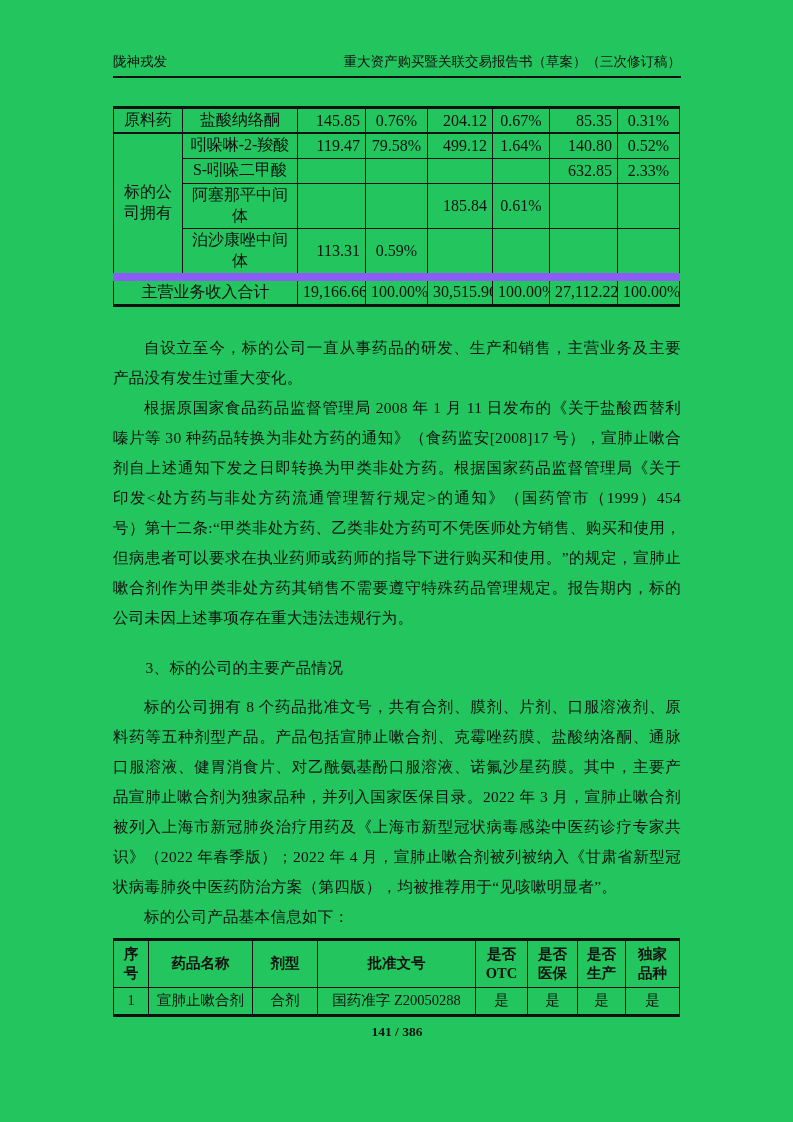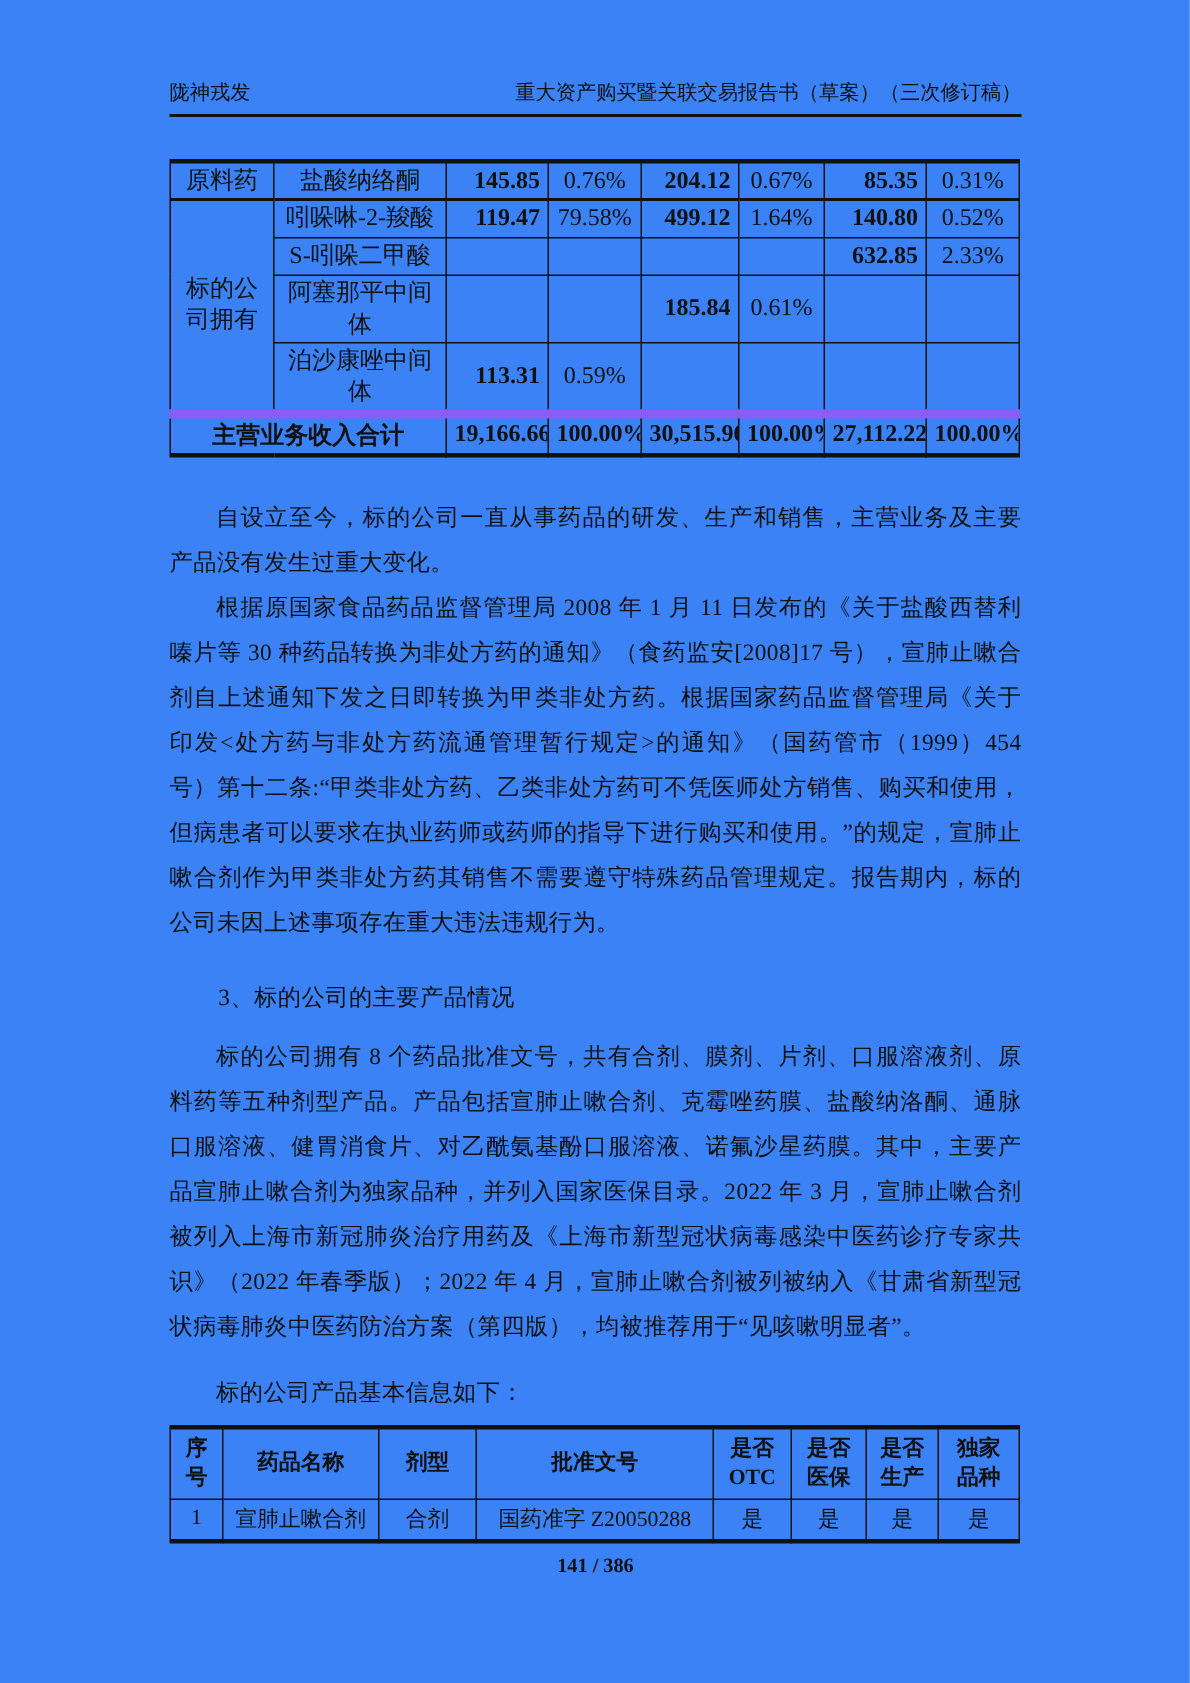--- a/index.html
+++ b/index.html
@@ -3,21 +3,21 @@
 <meta charset="utf-8">
 <style>
   * { box-sizing: border-box; }
   html, body { margin: 0; padding: 0; }
   body {
     width: 793px; height: 1122px;
     background: #ffffff;
     color: #111;
     font-family: "Liberation Serif", "DejaVu Serif", serif;
   }
-  .page { position: relative; width: 793px; height: 1122px; overflow: hidden; background: #3b82f6; }
+  .page { position: relative; width: 793px; height: 1122px; overflow: hidden; background: #22c55e; }
   .content { margin-left: 113px; width: 568px; }
 
   
   .doc-header {
     display: flex; justify-content: space-between; align-items: flex-end;
     padding-top: 53px; padding-bottom: 6px;
     border-bottom: 2px solid #111;
     font-size: 13.5px; line-height: 17px;
   }
 
@@ -27,40 +27,40 @@
     width: 566px; margin-top: 28px;
     font-size: 16px;
     border-top: 3px solid #111; border-bottom: 3px solid #111;
   }
   table.rev td {
     border: 1px solid #111;
     height: 25px; padding: 1px 5px;
     text-align: center; overflow: hidden;
   }
   table.rev tr.r1 td { border-bottom: 2px solid #111; }
-  table.rev td.num { text-align: right; font-weight: bold; }
+  table.rev td.num { text-align: right; }
   table.rev td.pct { text-align: center; }
   table.rev tr.total td {
-    border-top: 6px solid #8b5cf6;
-    font-weight: bold; height: 27px;
+    border-top: 8px solid #8b5cf6;
+    font-weight: normal; height: 27px;
   }
   table.rev tr.total td.num { text-align: right; }
 
   
   .body-text {
     font-size: 15.5px; line-height: 30px;
     text-align: justify; text-indent: 2em;
     margin: 0; letter-spacing: 0.3px;
   }
   .p1 { margin-top: 26px; }
   .p2 { }
   .h2 { margin-top: 20px; text-indent: 2.1em; }
   .h3 { margin-top: 14px; text-indent: 1.8em; }
   .p3 { margin-top: 9px; }
-  .p4 { margin-top: 14px; }
+  .p4 { }
 
   
   table.prod {
     border-collapse: collapse; table-layout: fixed;
     width: 566px; margin-top: 6px;
     font-size: 14.5px; text-align: center;
     border-top: 3px solid #111; border-bottom: 3px solid #111;
   }
   table.prod th {
     border: 1px solid #111;

